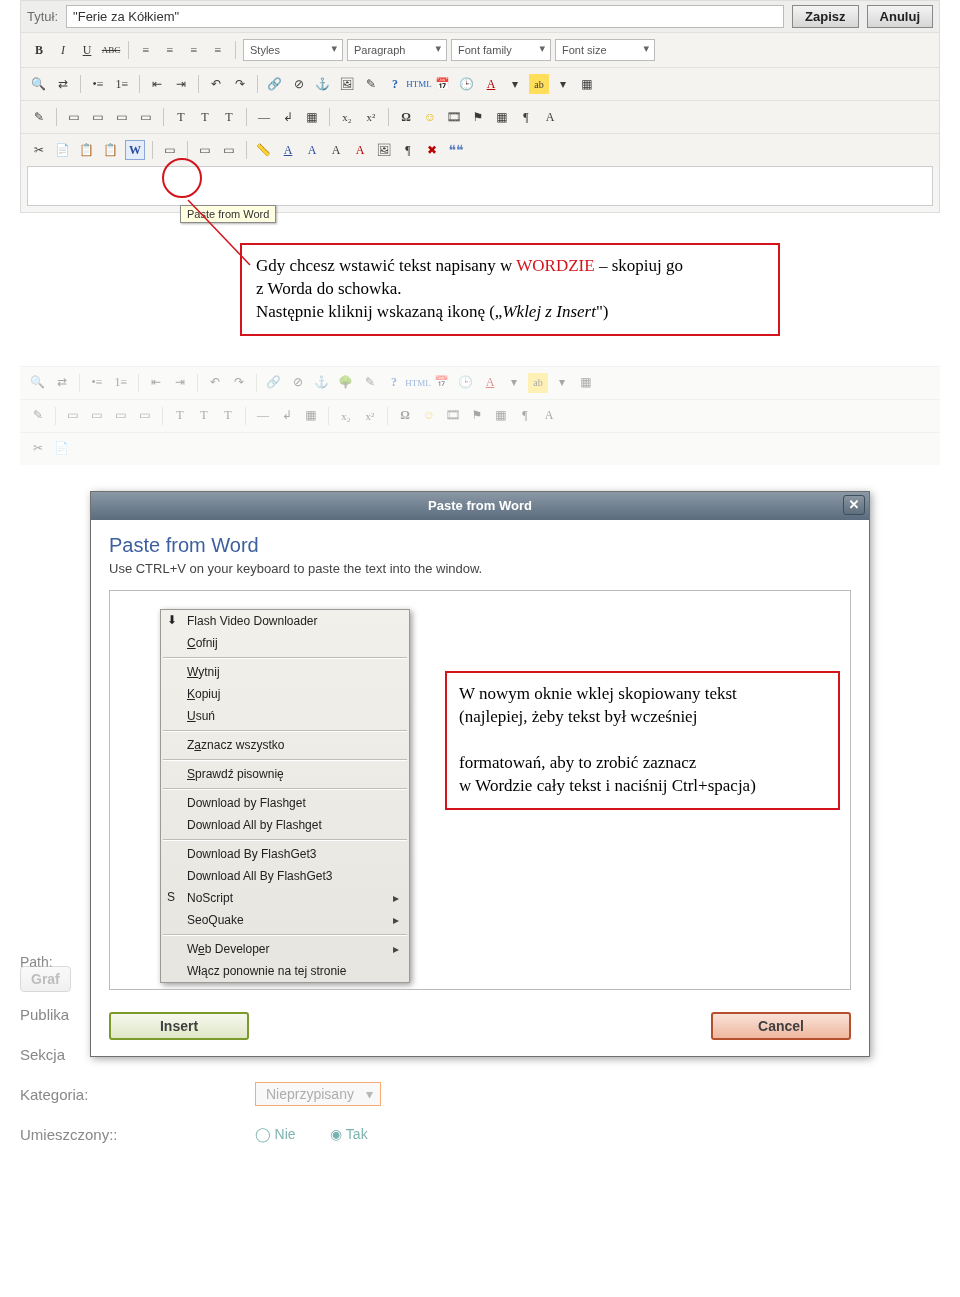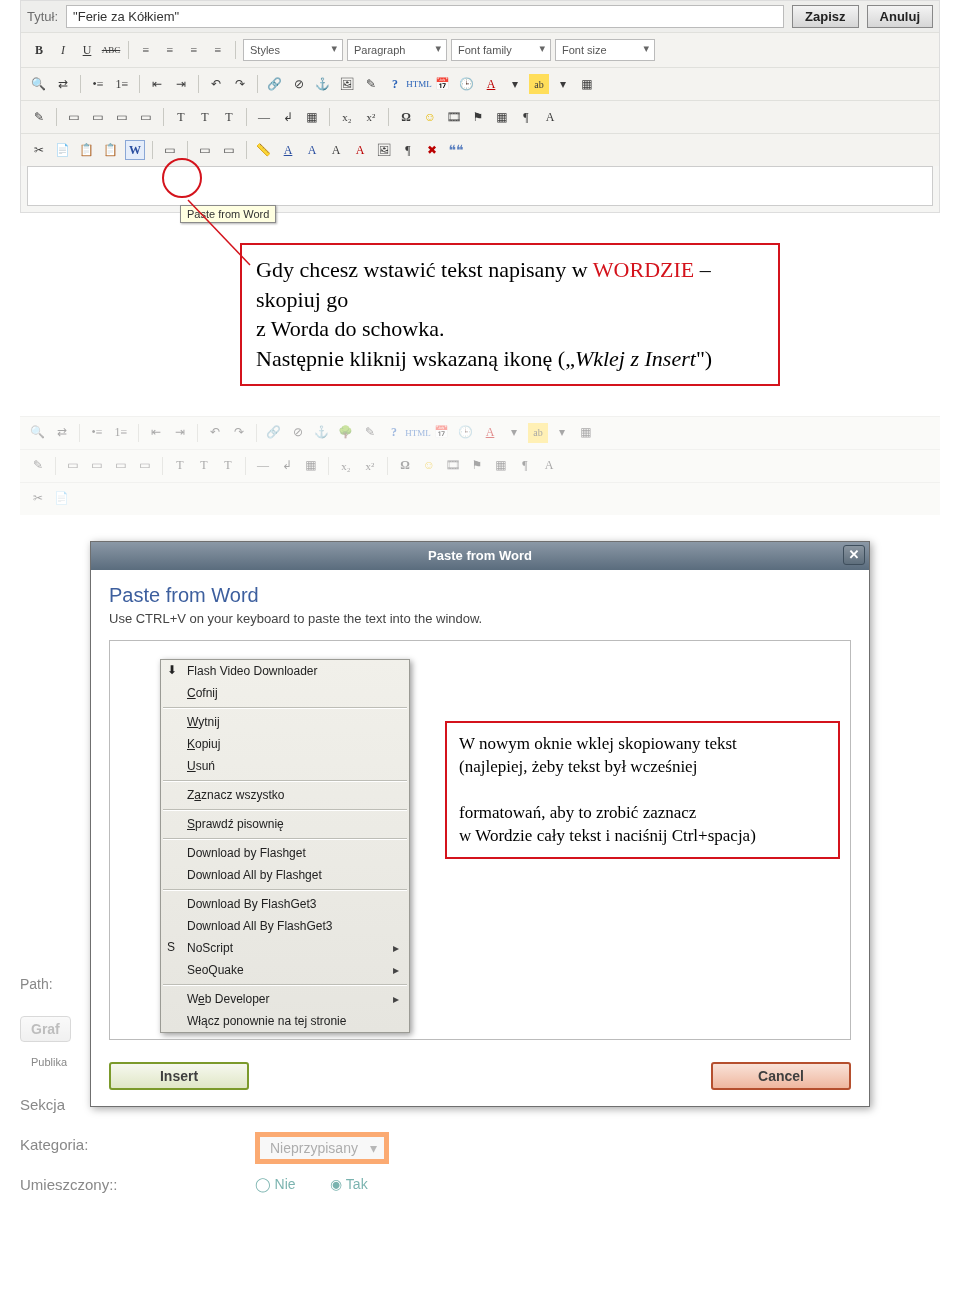--- a/index.html
+++ b/index.html
@@ -119,41 +119,41 @@
   .annot-line {
     stroke: #d4131c;
     stroke-width: 1.5;
     fill: none;
   }
   .callout-red {
     border: 2px solid #d4131c;
     background: #fff;
     padding: 10px 14px;
     font-family: "Times New Roman", Georgia, serif;
-    font-size: 22px;
+    font-size: 17px;
     color: #000;
     line-height: 1.35;
     width: 540px;
   }
   .callout-red .em { color:#d4131c; }
   .callout-red .it { font-style: italic; }
 
   
   .lower-stage {
     position: relative;
     margin: 30px 20px 0 20px;
     background: #fff;
   }
   .faded-toolbar {
     filter: opacity(.45);
     border: none;
   }
   .fake-select {
     display: inline-block;
-    border:5px solid #f97316;
+    border:1px solid #f97316;
     background:#f5f5f5;
     color:#777;
     padding:3px 26px 3px 10px;
     font-size:14px;
     position:relative;
     opacity:.6;
   }
   .fake-select::after{
     content:"▾"; position:absolute; right:7px; top:3px; color:#888;
   }
@@ -526,23 +526,23 @@
           <span>w Wordzie cały tekst i naciśnij Ctrl+spacja)</span>
         </div>
       </div>
     </div>
     <div class="pfw-buttons">
       <button class="dlg-btn dlg-insert">Insert</button>
       <button class="dlg-btn dlg-cancel">Cancel</button>
     </div>
   </div>
 
-  <div style="position:absolute; left:0; top:560px; color:#888; font-size:14px;">Path:</div>
+  <div style="position:absolute; left:0; top:588px; color:#888; font-size:14px;">Path:</div>
   <button class="graf-btn">Graf</button>
-  <div style="position:absolute; left:11px; top:640px; color:#888; font-size:11px;">Publika</div>
+  <div style="position:absolute; left:0; top:640px; color:#888; font-size:15px;">Publika</div>
   <div style="position:absolute; left:0; top:680px; color:#888; font-size:15px;">Sekcja</div>
   <div style="position:absolute; left:0; top:720px; color:#888; font-size:15px;">Kategoria:</div>
   <div style="position:absolute; left:235px; top:716px;"><span class="fake-select">Nieprzypisany</span></div>
   <div style="position:absolute; left:0; top:760px; color:#888; font-size:15px;">Umieszczony::</div>
   <div style="position:absolute; left:235px; top:760px;" class="radio-faded">◯ <span>Nie</span></div>
   <div style="position:absolute; left:310px; top:760px;" class="radio-faded">◉ <span>Tak</span></div>
 
 </div>
 </div>
 

